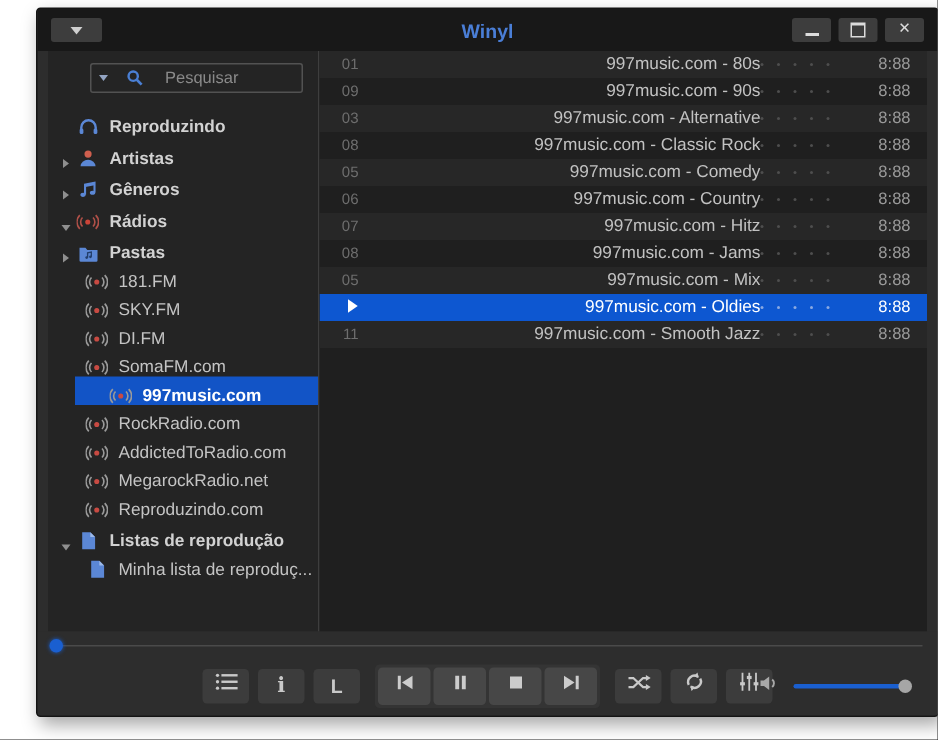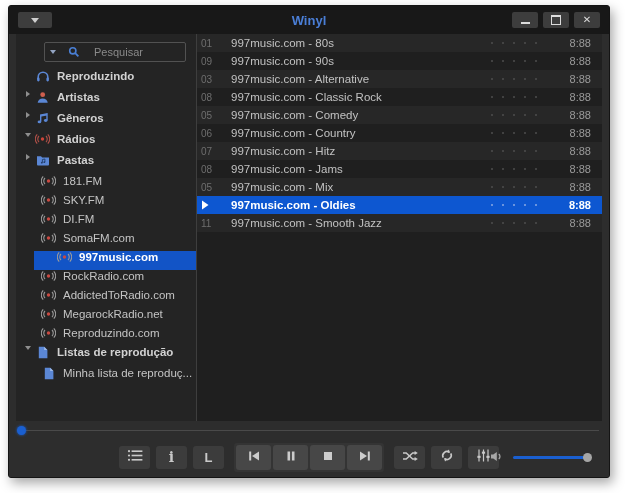--- a/index.html
+++ b/index.html
@@ -1,56 +1,56 @@
 <!DOCTYPE html>
 <html><head>
 <meta charset="utf-8">
 <style>
   html,body{margin:0;padding:0;}
   body{width:625px;height:493px;background:#ffffff;font-family:"Liberation Sans","DejaVu Sans",sans-serif;overflow:hidden;position:relative;}
-  .window{position:absolute;left:8px;top:5px;width:600px;height:471px;background:#2d2d2d;border:1px solid #141414;border-radius:3px;box-shadow:3px 5px 12px rgba(0,0,0,.35);overflow:hidden;}
+  .window{position:absolute;left:24px;top:5px;width:600px;height:471px;background:#2d2d2d;border:1px solid #141414;border-radius:3px;box-shadow:3px 5px 12px rgba(0,0,0,.35);overflow:hidden;}
   
   .titlebar{position:relative;height:28px;background:#181818;display:flex;align-items:center;padding:0 9px;}
   .menu-btn{width:34px;height:16px;background:#3d3d3d;border-radius:2px;display:flex;align-items:center;justify-content:center;cursor:default;}
   .tri-down{width:0;height:0;border-left:4px solid transparent;border-right:4px solid transparent;border-top:5px solid #cfcfcf;}
   .win-title{position:absolute;left:0;right:0;text-align:center;color:#4a7ed6;font-weight:bold;font-size:13px;pointer-events:none;}
   .winbtns{margin-left:auto;display:flex;gap:5px;position:relative;z-index:2;}
   .wbtn{width:26px;height:16px;background:#3d3d3d;border-radius:2px;display:flex;align-items:center;justify-content:center;color:#dcdcdc;font-size:10px;line-height:1;}
   .min-glyph{width:9px;height:2px;background:#dcdcdc;margin-top:5px;}
   .max-glyph{width:8px;height:7px;border:1.5px solid #dcdcdc;border-top-width:2px;}
   
   .content{position:absolute;top:28px;left:7px;right:7px;bottom:56px;display:flex;}
   .sidebar{width:180px;background:#242424;border-right:1px solid #3e3e3e;padding-top:5px;overflow:hidden;}
   .main{flex:1;background:#1f1f1f;overflow:hidden;}
   
   .searchbox{margin:3px 10px 8px 28px;height:18px;border:1px solid #525252;border-radius:2px;display:flex;align-items:center;padding:0 5px;gap:12px;background:#242424;}
   .search-arrow{width:0;height:0;border-left:3.5px solid transparent;border-right:3.5px solid transparent;border-top:4.5px solid #93a4c2;}
   .searchbox input{flex:1;min-width:0;background:transparent;border:none;outline:none;color:#c0c0c0;font-size:11px;font-family:inherit;}
   .searchbox input::placeholder{color:#8a8a8a;}
   
-  .trow{display:flex;align-items:flex-start;height:21px;padding-left:6px;font-size:11.5px;color:#cbcbcb;white-space:nowrap;}
+  .trow{display:flex;align-items:flex-end;height:21px;padding-left:6px;font-size:11.5px;color:#cbcbcb;white-space:nowrap;}
   .trow.bold{font-weight:bold;color:#d2d2d2;}
   .trow.lvl1{height:19px;margin-left:18px;padding-left:4px;color:#c4c4c4;}
   .trow.sel{background:#1254c6;color:#ffffff;font-weight:bold;padding-left:20px;}
   .arrow{width:12px;display:flex;align-items:center;justify-content:center;flex:none;}
   .arrow.collapsed::before{content:"";display:block;width:0;height:0;border-top:3.5px solid transparent;border-bottom:3.5px solid transparent;border-left:4.5px solid #8f8f8f;}
   .arrow.expanded::before{content:"";display:block;width:0;height:0;border-left:3.5px solid transparent;border-right:3.5px solid transparent;border-top:4.5px solid #8f8f8f;}
   .ic{width:17px;display:flex;align-items:center;justify-content:center;margin-right:6px;flex:none;}
   .trow.lvl1 .ic{margin-left:2px;}
   
   .trk{display:flex;align-items:center;height:18px;font-size:11.5px;}
   .trk:nth-child(odd){background:#272727;}
   .trk:nth-child(even){background:#1f1f1f;}
-  .trk .num{width:22px;text-align:left;margin:1px 8px 0 4px;color:#6e6e6e;font-size:10px;flex:none;}
-  .trk .ttl{flex:1;color:#c2c2c2;white-space:nowrap;overflow:hidden;}
+  .trk .num{width:22px;text-align:right;margin:1px 8px 0 4px;color:#6e6e6e;font-size:10px;flex:none;}
+  .trk .ttl{flex:1;color:#c2c2c2;white-space:nowrap;overflow:hidden;text-align:right;}
   .trk .dots{display:flex;gap:9px;margin-right:18px;flex:none;}
   .trk .dots i{width:2px;height:2px;border-radius:50%;background:#4e4e4e;display:block;}
   .trk .dur{width:36px;text-align:right;color:#9a9a9a;font-size:11px;margin-right:11px;flex:none;}
   .trk.sel{background:#0d57d1 !important;}
-  .trk.sel .ttl,.trk.sel .dur{color:#ffffff;font-weight:bold;}
+  .trk.sel .ttl,.trk.sel .dur{color:#ffffff;font-weight:normal;}
   .trk.sel .dots i{background:#8aa9e2;}
   
   .bottom{position:absolute;left:0;right:0;bottom:0;height:56px;background:#2d2d2d;}
   .seek{position:relative;height:14px;margin:2px 8px 0 8px;}
   .seek-track{position:absolute;left:2px;right:2px;top:7px;height:1px;background:#4a4a4a;}
   .seek-knob{position:absolute;top:3px;width:9px;height:9px;border-radius:50%;background:#1a5fd0;box-shadow:0 0 3px #1a5fd0;}
   .ctrl-row{position:relative;height:40px;display:flex;align-items:center;justify-content:center;gap:6px;}
   .cbtn{height:23px;min-width:27px;background:#3c3c3c;border-radius:3px;display:flex;align-items:center;justify-content:center;color:#c9c9c9;padding:0 2px;}
   .cbtn.txt-i{font-family:"DejaVu Serif","Liberation Serif",serif;font-weight:bold;font-size:14px;}
   .cbtn.txt-l{font-weight:bold;font-size:13px;}

